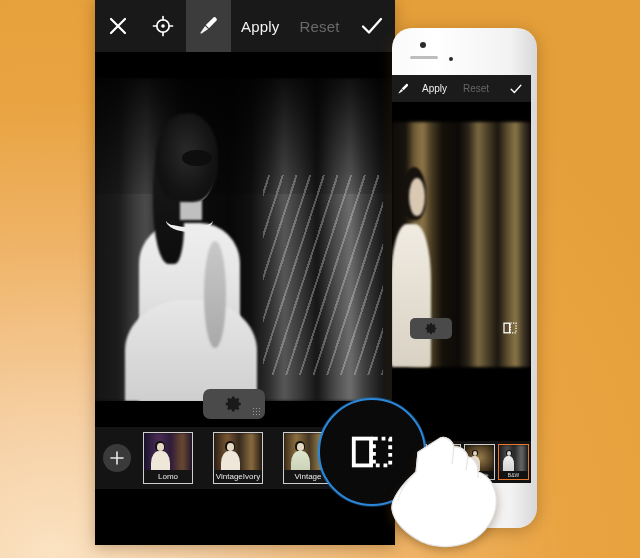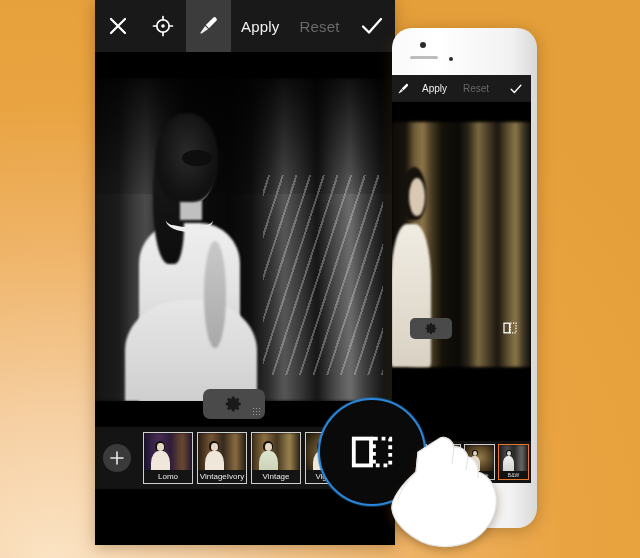--- a/index.html
+++ b/index.html
@@ -187,21 +187,21 @@
   .add-btn {
     width: 28px; height: 28px; flex: none;
     border-radius: 50%;
     background: #3a3a3a;
     display: flex; align-items: center; justify-content: center;
     margin-right: 12px;
   }
   .thumb {
     position: relative;
     width: 50px; height: 52px; flex: none;
-    margin-right: 4px;
+    margin-right: 20px;
     border: 1px solid #cfcfcf;
     overflow: hidden;
     padding-left: 29px;
   }
   .thumb.sel { border-color: #E8762B; border-width: 2px; }
   .thumb-img { position:absolute; left:0; right:0; top:0; height: 44px; overflow:hidden; }
   .thumb-cap {
     position: absolute; left:0; right:0; bottom: 0;
     height: 13px; line-height: 13px;
     text-align: center;

